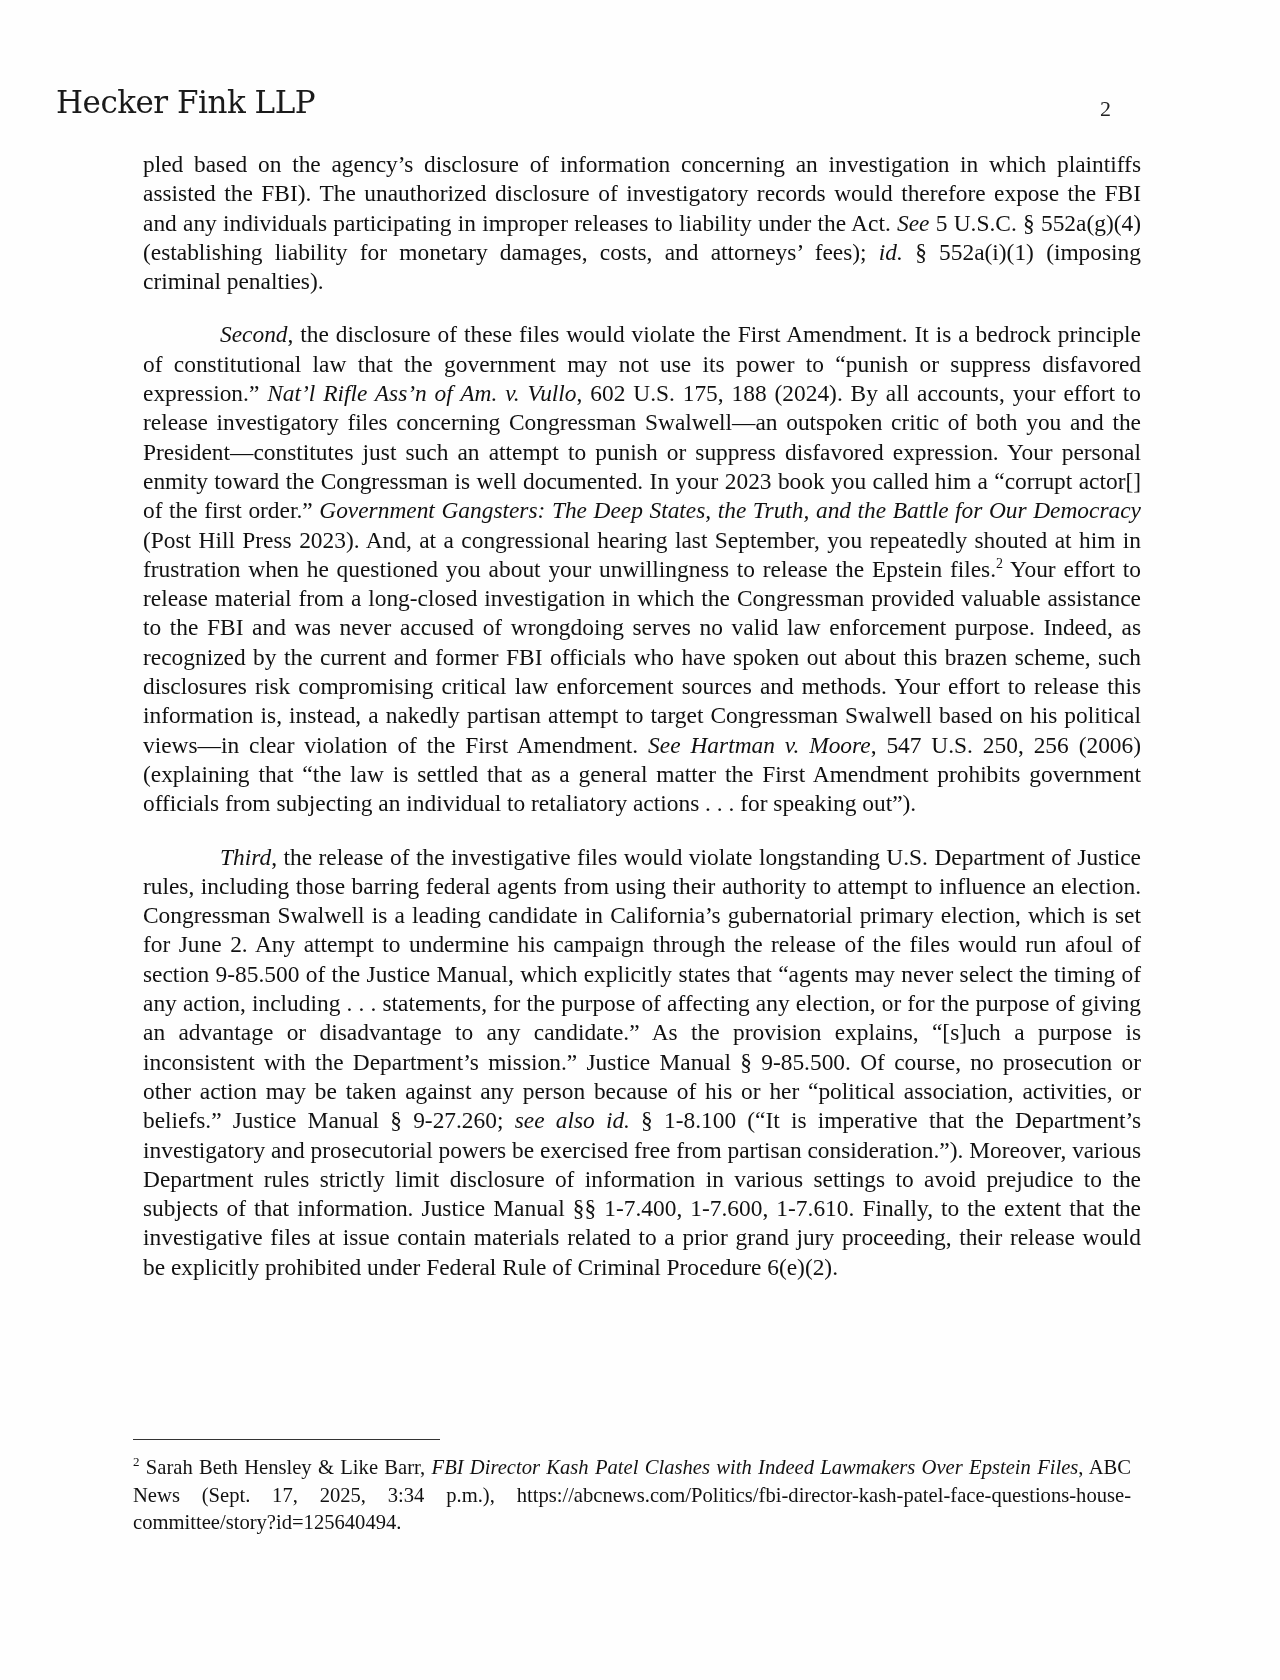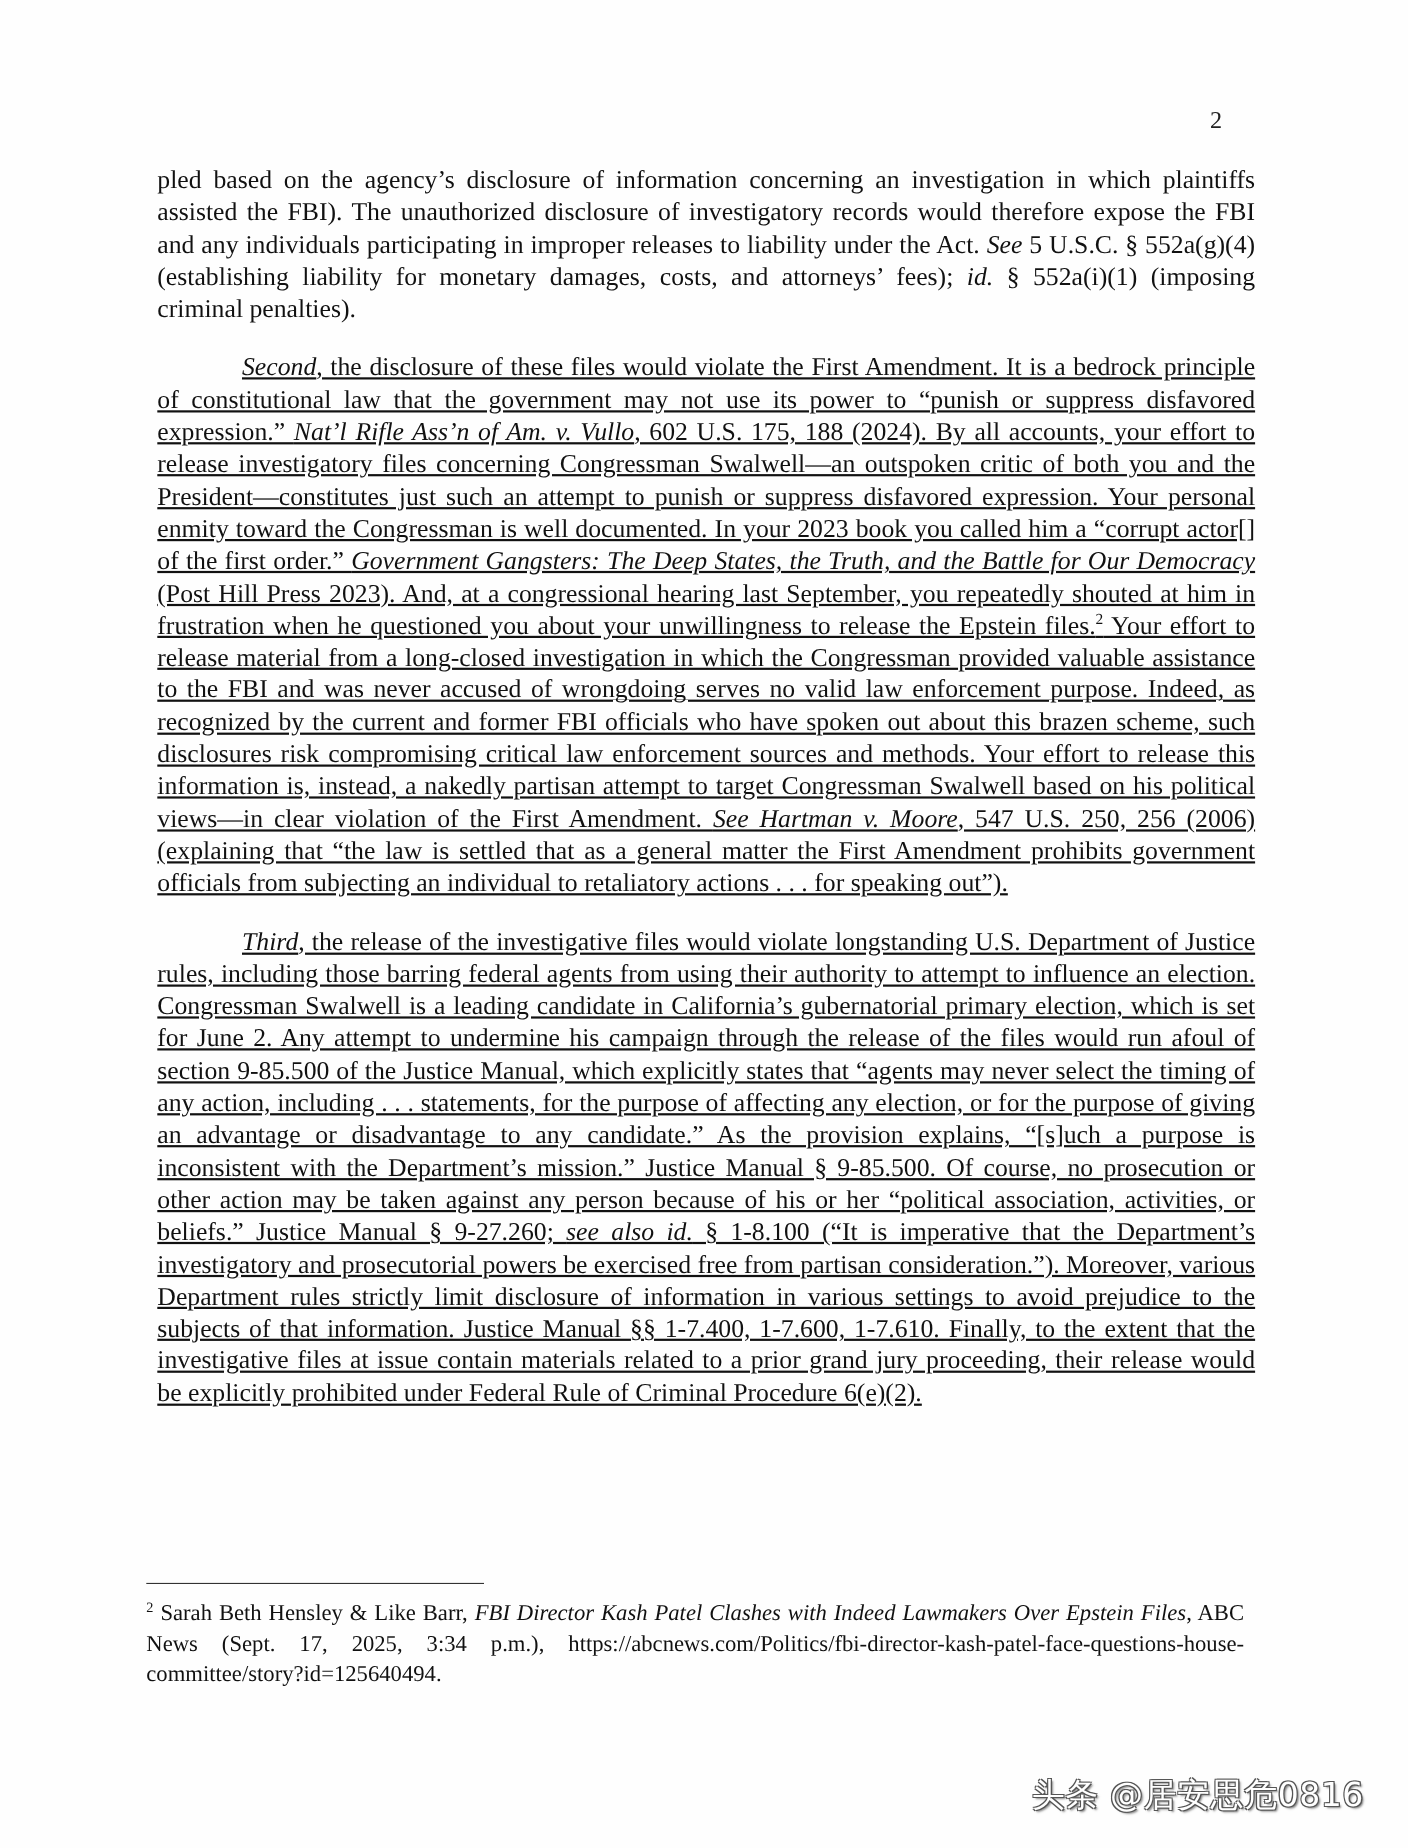--- a/index.html
+++ b/index.html
@@ -17,21 +17,21 @@
     .page-number {
       position: absolute; left: 1100px; top: 96px;
       font-size: 22px; color: #222;
     }
     .body-text {
       position: absolute; left: 143px; top: 150px; width: 998px;
       font-size: 23.4px; line-height: 29.3px; text-align: justify;
     }
     .body-text p { margin: 0; }
     .body-text p + p { margin-top: 24px; }
-    .indent { text-indent: 77px; text-decoration: underline; }
+    .indent { text-indent: 77px; }
     sup { font-size: 14px; line-height: 0; vertical-align: super; }
     .footnote-rule {
       position: absolute; left: 133px; top: 1439px; width: 307px; height: 0;
       border-top: 1.5px solid #333;
     }
     .footnote {
       position: absolute; left: 133px; top: 1454px; width: 998px;
       font-size: 20.6px; line-height: 27.5px; text-align: justify;
     }
     .footnote sup { font-size: 13px; }
@@ -39,27 +39,27 @@
       position: absolute; left: 938px; top: 1612px;
       font-family: "DejaVu Sans", "Liberation Sans", sans-serif;
       font-size: 30px; color: #ffffff; letter-spacing: 0.5px;
       text-shadow: -1px -1px 0 #555, 1px -1px 0 #555, -1px 1px 0 #555, 1px 1px 0 #555, 2px 2px 2px rgba(0,0,0,0.5);
     }
   </style>
 </head>
 <body>
 
 <div class="page">
+  <div class="firm-logo">Hecker Fink LLP</div>
   <div class="page-number">2</div>
 
   <div class="body-text">
     <p><span>pled based on the agency’s disclosure of information concerning an investigation in which plaintiffs assisted the FBI). The unauthorized disclosure of investigatory records would therefore expose the FBI and any individuals participating in improper releases to liability under the Act. </span><em>See</em><span> 5 U.S.C. § 552a(g)(4) (establishing liability for monetary damages, costs, and attorneys’ fees); </span><em>id.</em><span> § 552a(i)(1) (imposing criminal penalties).</span></p>
     <p class="indent"><em>Second</em><span>, the disclosure of these files would violate the First Amendment. It is a bedrock principle of constitutional law that the government may not use its power to “punish or suppress disfavored expression.” </span><em>Nat’l Rifle Ass’n of Am. v. Vullo</em><span>, 602 U.S. 175, 188 (2024). By all accounts, your effort to release investigatory files concerning Congressman Swalwell—an outspoken critic of both you and the President—constitutes just such an attempt to punish or suppress disfavored expression. Your personal enmity toward the Congressman is well documented. In your 2023 book you called him a “corrupt actor[] of the first order.” </span><em>Government Gangsters: The Deep States, the Truth, and the Battle for Our Democracy</em><span> (Post Hill Press 2023). And, at a congressional hearing last September, you repeatedly shouted at him in frustration when he questioned you about your unwillingness to release the Epstein files.</span><sup>2</sup><span> Your effort to release material from a long-closed investigation in which the Congressman provided valuable assistance to the FBI and was never accused of wrongdoing serves no valid law enforcement purpose. Indeed, as recognized by the current and former FBI officials who have spoken out about this brazen scheme, such disclosures risk compromising critical law enforcement sources and methods. Your effort to release this information is, instead, a nakedly partisan attempt to target Congressman Swalwell based on his political views—in clear violation of the First Amendment. </span><em>See Hartman v. Moore</em><span>, 547 U.S. 250, 256 (2006) (explaining that “the law is settled that as a general matter the First Amendment prohibits government officials from subjecting an individual to retaliatory actions . . . for speaking out”).</span></p>
     <p class="indent"><em>Third</em><span>, the release of the investigative files would violate longstanding U.S. Department of Justice rules, including those barring federal agents from using their authority to attempt to influence an election. Congressman Swalwell is a leading candidate in California’s gubernatorial primary election, which is set for June 2. Any attempt to undermine his campaign through the release of the files would run afoul of section 9-85.500 of the Justice Manual, which explicitly states that “agents may never select the timing of any action, including . . . statements, for the purpose of affecting any election, or for the purpose of giving an advantage or disadvantage to any candidate.” As the provision explains, “[s]uch a purpose is inconsistent with the Department’s mission.” Justice Manual § 9-85.500. Of course, no prosecution or other action may be taken against any person because of his or her “political association, activities, or beliefs.” Justice Manual § 9-27.260; </span><em>see also id.</em><span> § 1-8.100 (“It is imperative that the Department’s investigatory and prosecutorial powers be exercised free from partisan consideration.”). Moreover, various Department rules strictly limit disclosure of information in various settings to avoid prejudice to the subjects of that information.  Justice Manual §§ 1-7.400, 1-7.600, 1-7.610.  Finally, to the extent that the investigative files at issue contain materials related to a prior grand jury proceeding, their release would be explicitly prohibited under Federal Rule of Criminal Procedure 6(e)(2).</span></p>
   </div>
 
   <div class="footnote-rule"></div>
   <div class="footnote">
     <sup>2</sup><span><span> Sarah Beth Hensley &amp; Like Barr, </span><em>FBI Director Kash Patel Clashes with Indeed Lawmakers Over Epstein Files</em><span>, ABC News (Sept. 17, 2025, 3:34 p.m.), https://abcnews.com/Politics/fbi-director-kash-patel-face-questions-house-committee/story?id=125640494.</span></span>
   </div>
 
-  <div class="watermark">头条 @居安思危0816</div>
 </div>
 
 </body></html>

